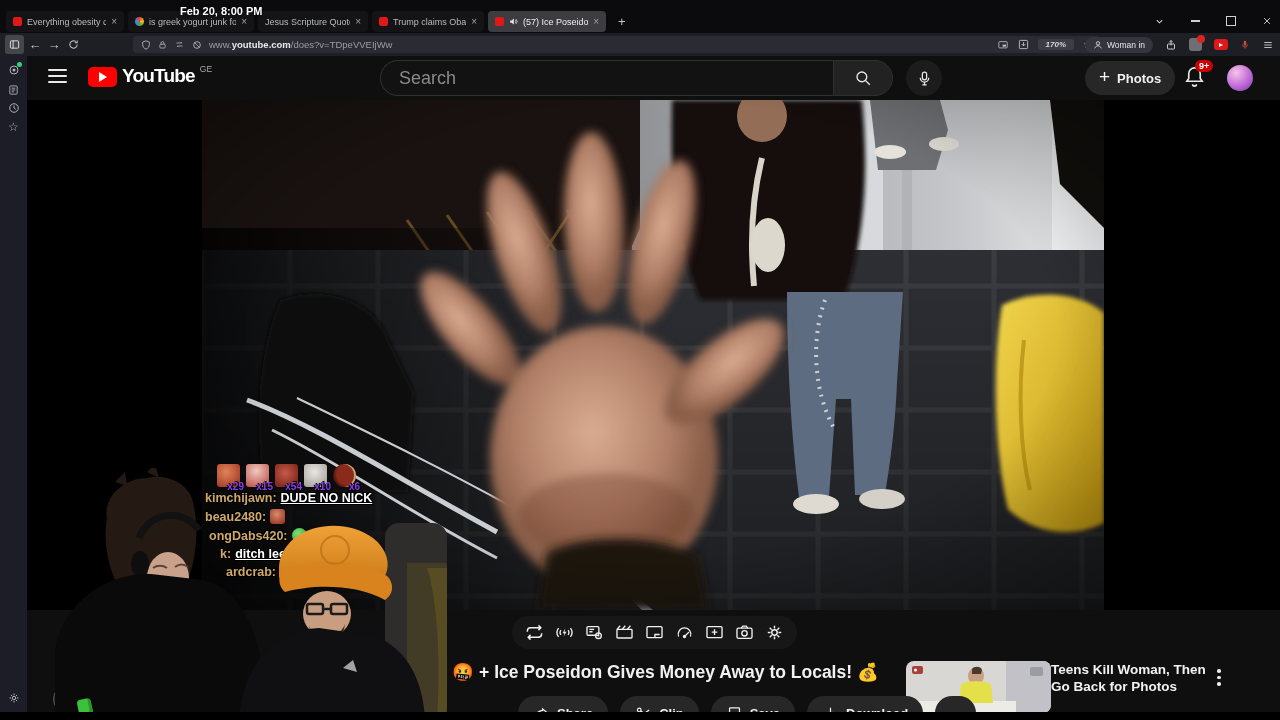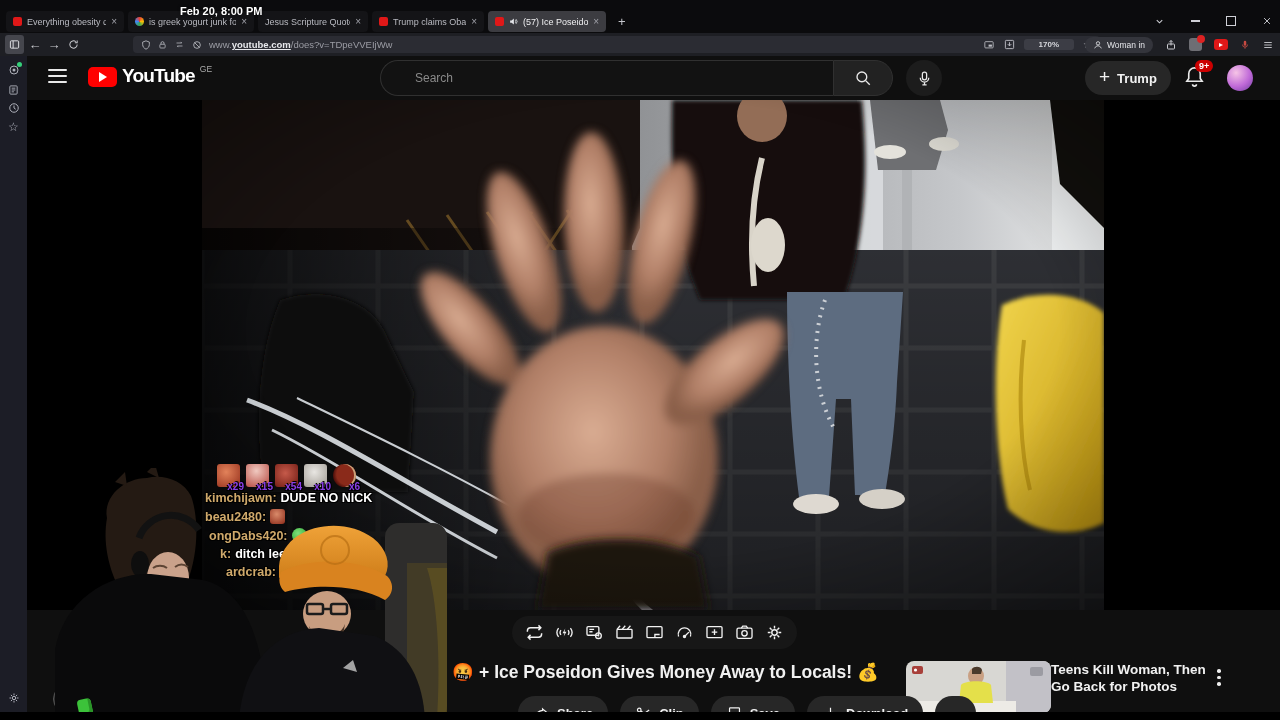--- a/index.html
+++ b/index.html
@@ -27,23 +27,23 @@
   
   #navbar{position:absolute;left:0;top:33px;width:1280px;height:23px;background:#1e1f24;}
   #sb-toggle{position:absolute;left:5px;top:2px;width:19px;height:19px;border-radius:3px;background:#45464d;
              display:flex;align-items:center;justify-content:center;}
   .navglyph{position:absolute;top:0;height:23px;display:flex;align-items:center;justify-content:center;
             color:#c9cacf;font-size:13px;width:18px;}
   #urlbar{position:absolute;left:133px;top:3px;width:967px;height:17px;border-radius:4px;background:#2b2c33;
           display:flex;align-items:center;padding:0 8px;box-sizing:border-box;gap:7px;}
   .urlicon{display:flex;align-items:center;}
   #url-text{font-size:9.5px;color:#9b9ca4;white-space:nowrap;}
-  #url-text .domain{color:#e7e8ec;font-weight:bold;text-decoration:underline;}
+  #url-text .domain{color:#e7e8ec;font-weight:bold;}
   #url-right{margin-left:auto;display:flex;align-items:center;gap:9px;}
-  #zoom-badge{background:#3c3d45;color:#d6d7dc;font-size:8px;padding:1px 15px;border-radius:3px;font-weight:bold;}
+  #zoom-badge{background:#3c3d45;color:#d6d7dc;font-size:8px;padding:1px 8px;border-radius:3px;font-weight:bold;font-style:italic;}
   #star-icon{color:#c9cacf;font-size:10px;}
   #nav-right{position:absolute;right:6px;top:2px;height:19px;display:flex;align-items:center;gap:12px;}
   #signin-btn{display:flex;align-items:center;gap:4px;background:#34353c;border-radius:9px;height:16px;
               padding:0 8px;color:#e3e4e8;font-size:8.5px;}
   .extbox{position:relative;}
 
   
   #ff-sidebar{position:absolute;left:0;top:56px;width:27px;height:664px;background:#1c1d26;}
   .sbicon{position:absolute;left:0;width:27px;display:flex;justify-content:center;color:#aeb0ba;}
 
@@ -52,21 +52,21 @@
   #yt-burger{position:absolute;left:21px;top:13px;width:19px;height:14px;display:flex;flex-direction:column;justify-content:space-between;}
   #yt-burger span{display:block;height:1.8px;background:#e9e9e9;border-radius:1px;}
   #yt-logo{position:absolute;left:61px;top:9px;display:flex;align-items:flex-start;gap:5px;}
   #yt-play{width:29px;height:20px;background:#f00;border-radius:5px;position:relative;margin-top:2px;}
   #yt-play::after{content:"";position:absolute;left:11px;top:5px;border-left:8px solid #fff;border-top:5px solid transparent;border-bottom:5px solid transparent;}
   #yt-wordmark{color:#fff;font-size:19px;font-weight:bold;letter-spacing:-0.8px;}
   #yt-region{color:#aaa;font-size:8.5px;margin-top:-1px;}
   #yt-search{position:absolute;left:353px;top:4px;width:513px;height:36px;display:flex;}
   #yt-search-field{flex:1;background:#121212;border:1px solid #303030;border-right:none;border-radius:18px 0 0 18px;
                    display:flex;align-items:center;padding-left:16px;}
-  #yt-search-field input{background:transparent;border:none;outline:none;color:#eee;font-size:12px;width:90%;font-family:"Liberation Sans",sans-serif;margin-left:16px;}
+  #yt-search-field input{background:transparent;border:none;outline:none;color:#eee;font-size:18px;width:90%;font-family:"Liberation Sans",sans-serif;}
   #yt-search-field input::placeholder{color:#8a8a8a;}
   #yt-search-btn{width:58px;background:#222;border:1px solid #303030;border-radius:0 18px 18px 0;
                  display:flex;align-items:center;justify-content:center;}
   #yt-mic{position:absolute;left:879px;top:4px;width:36px;height:36px;border-radius:50%;background:#1c1c1c;
           display:flex;align-items:center;justify-content:center;}
   #yt-create{position:absolute;left:1058px;top:5px;height:34px;border-radius:17px;background:#272727;color:#f1f1f1;
              display:flex;align-items:center;gap:7px;padding:0 14px;font-size:13px;font-weight:bold;}
   #yt-create .plus{font-size:19px;font-weight:normal;margin-top:-2px;}
   #yt-bell{position:absolute;left:1156px;top:9px;}
   #yt-bell-badge{position:absolute;left:1168px;top:4px;background:#c00;color:#fff;font-size:9px;font-weight:bold;
@@ -86,21 +86,21 @@
   .emote{position:relative;width:23px;height:23px;border-radius:3px;}
   .emote .cnt{position:absolute;right:-4px;bottom:-5px;color:#8a3fe8;font-size:10px;font-weight:bold;
               text-shadow:1px 1px 0 #000,-1px 1px 0 #000,1px -1px 0 #000;}
   .em1{background:radial-gradient(circle at 40% 35%,#e2825a,#96301c);}
   .em2{background:radial-gradient(circle at 45% 30%,#f0c9c0,#b4453c);}
   .em3{background:radial-gradient(circle at 45% 40%,#c65a4a,#6e1a12);}
   .em4{background:radial-gradient(circle at 45% 35%,#e8e6e2,#9d9890);}
   .em5{border-radius:50%;background:radial-gradient(circle at 62% 45%,#8a2a1a 55%,#3a0705 80%);box-shadow:inset -2px 0 0 #caa27a;}
   .chatline{display:flex;align-items:center;gap:4px;margin-top:4px;font-size:12.5px;font-weight:bold;white-space:nowrap;}
   .chatuser{color:#cfa96b;text-shadow:1px 1px 0 #000,-1px 1px 0 #000,1px -1px 0 #000,-1px -1px 0 #000;}
-  .chattext{color:#fff;text-shadow:1px 1px 0 #000,-1px 1px 0 #000,1px -1px 0 #000,-1px -1px 0 #000;}
+  .chattext{color:#fff;text-shadow:1px 1px 0 #000,-1px 1px 0 #000,1px -1px 0 #000,-1px -1px 0 #000;text-decoration:underline;}
   .inline-emote{width:15px;height:15px;border-radius:3px;}
   .ie-red{background:radial-gradient(circle at 45% 35%,#d98a6a,#8e2c1a);}
   .ie-green{border-radius:50%;background:radial-gradient(circle at 40% 35%,#7fe07a,#1fa02a);}
   .l3{margin-left:4px;} .l4{margin-left:15px;} .l5{margin-left:21px;}
 
   
   #ext-toolbar{position:absolute;left:512px;top:616px;width:285px;height:33px;border-radius:17px;
                background:rgba(24,24,24,.93);display:flex;align-items:center;justify-content:center;gap:11px;z-index:6;}
   .ext-ic{display:flex;align-items:center;justify-content:center;}
 
@@ -333,21 +333,21 @@
       </div>
     </div>
     <div id="yt-mic">
       <svg width="17" height="17" viewBox="0 0 24 24">
           <rect x="9" y="3" width="6" height="11" rx="3" stroke="#e9e9e9" stroke-width="1.8" fill="none"></rect>
           <path d="M6 11a6 6 0 0 0 12 0M12 17v4M9 21h6" stroke="#e9e9e9" stroke-width="1.8" fill="none"></path>
         </svg>
     </div>
     <div id="yt-create">
       <span class="plus">+</span>
-      <span>Trump</span>
+      <span>Photos</span>
     </div>
     <div id="yt-bell">
       <svg width="23" height="23" viewBox="0 0 24 24">
           <path d="M12 3a6 6 0 0 0-6 6v5l-2 3h16l-2-3V9a6 6 0 0 0-6-6z" stroke="#e9e9e9" stroke-width="1.7" fill="none"></path>
           <path d="M10 20a2 2 0 0 0 4 0" stroke="#e9e9e9" stroke-width="1.7" fill="none"></path>
         </svg>
     </div>
     <div id="yt-bell-badge">9+</div>
     <div id="yt-avatar"></div>
   </div>

